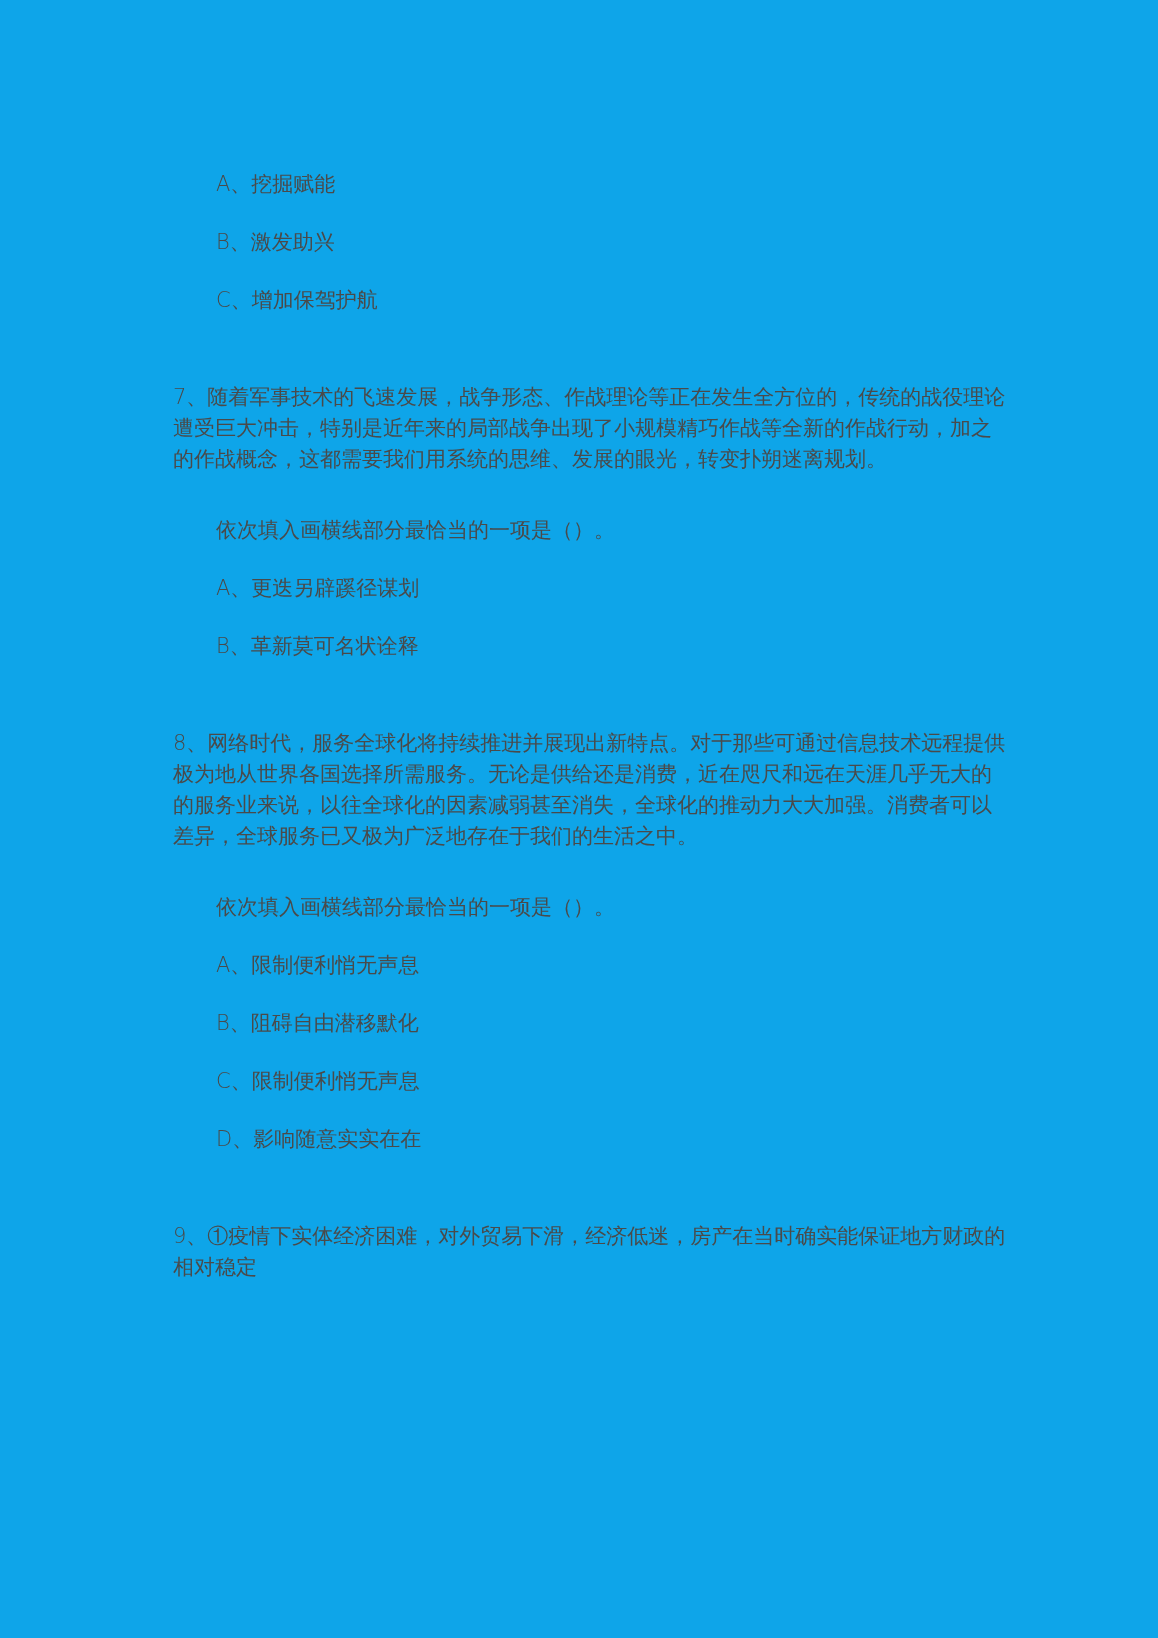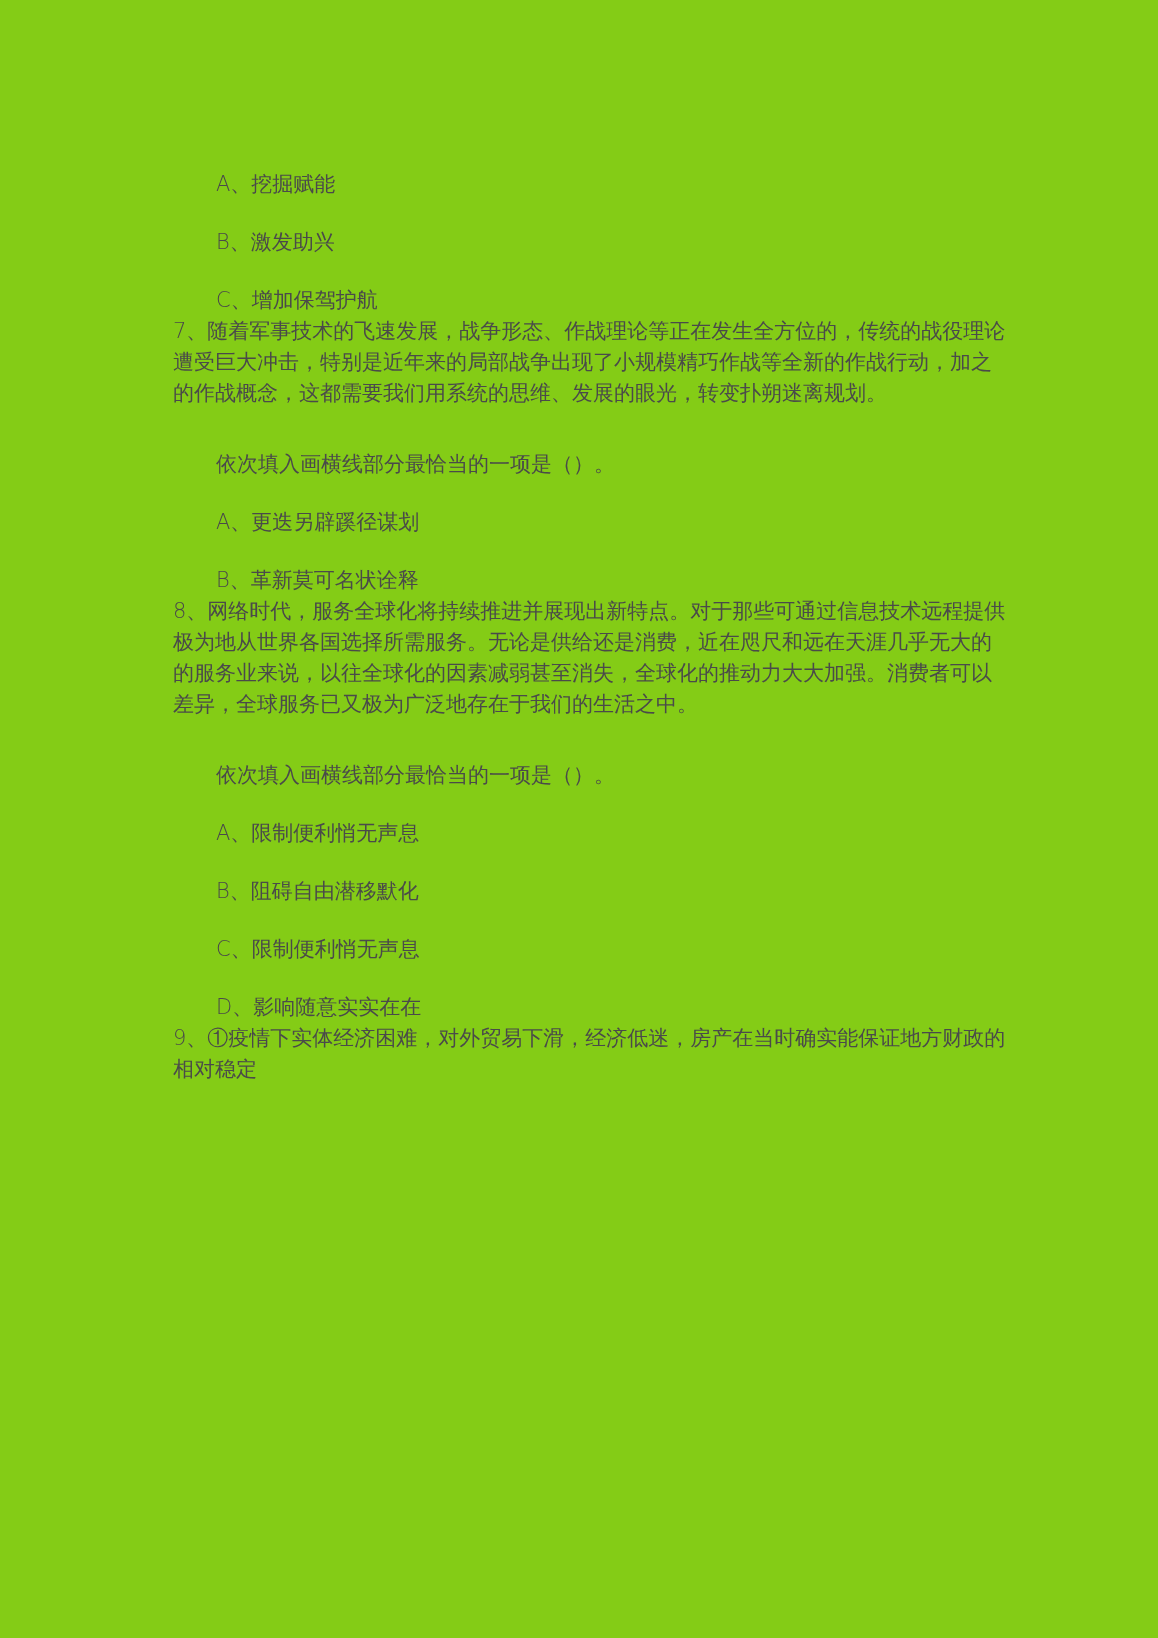--- a/index.html
+++ b/index.html
@@ -6,35 +6,35 @@
     margin: 0;
     padding: 0;
     background: #ffffff;
   }
   .doc {
     position: relative;
     width: 1158px;
     height: 1638px;
     box-sizing: border-box;
     padding: 169px 145px 0 173px;
-    background: #84cc16;
+    background: #0ea5e9;
     font-family: "DejaVu Sans", sans-serif;
     font-weight: 300;
     font-size: 21px;
     line-height: 31px;
     color: #4a4a4a;
     overflow: hidden;
   }
   .options-block .opt:first-child { margin-top: 0; }
   .opt {
     margin-top: 27px;
     margin-left: 43px;
     white-space: nowrap;
   }
-  .question { }
+  .question { margin-top: 66px; }
   .stem-line { white-space: nowrap; }
   .prompt {
     margin-top: 40px;
     margin-left: 43px;
     white-space: nowrap;
   }
 </style>
 </head>
 <body>
 

